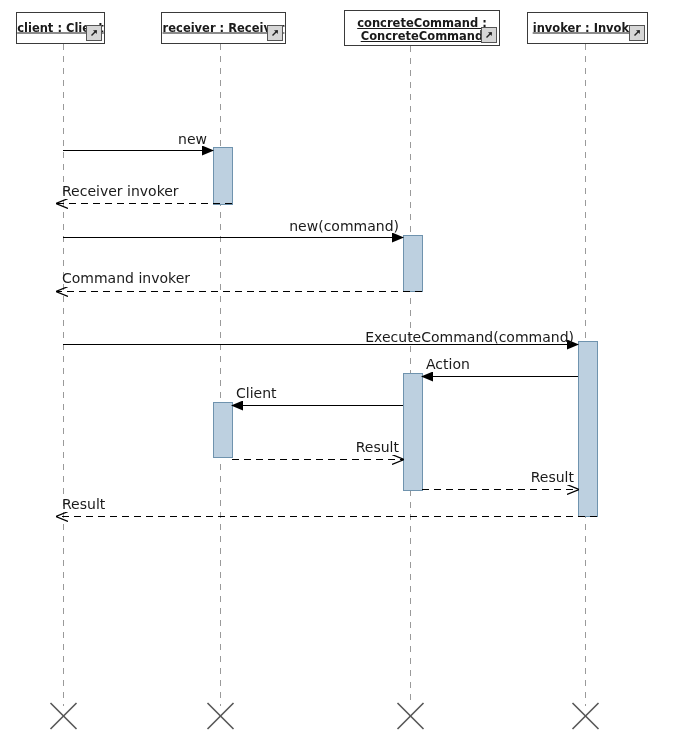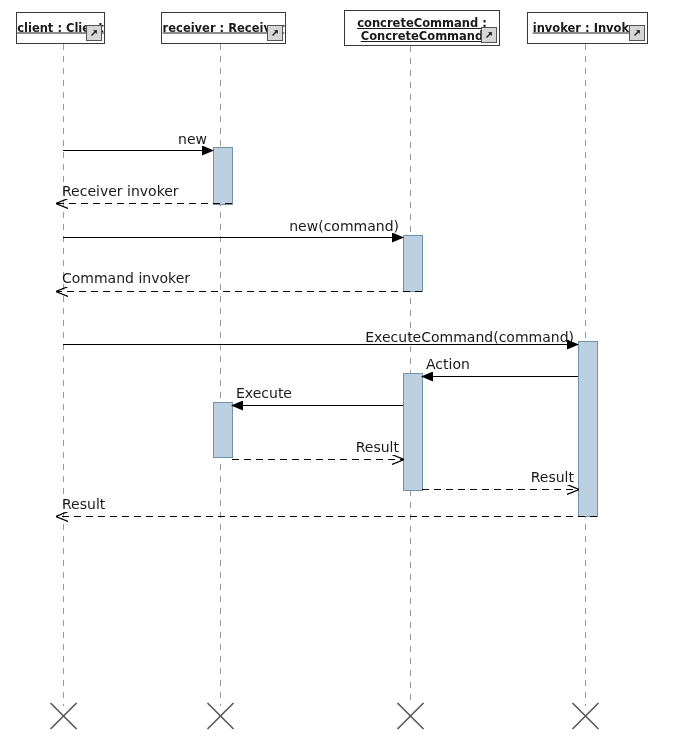--- a/index.html
+++ b/index.html
@@ -193,19 +193,19 @@
         </div>
       </div>
     </div>
   <div id="labels-layer">
       <div class="msg-label right" style="left: 207px; top: 133px;">new</div>
       <div class="msg-label" style="left: 62px; top: 185px;">Receiver invoker</div>
       <div class="msg-label right" style="left: 399px; top: 220px;">new(command)</div>
       <div class="msg-label" style="left: 62px; top: 272px;">Command invoker</div>
       <div class="msg-label right" style="left: 574px; top: 324px; margin-top: 7px;">ExecuteCommand(command)</div>
       <div class="msg-label" style="left: 426px; top: 358px;">Action</div>
-      <div class="msg-label" style="left: 236px; top: 387px;">Execute</div>
+      <div class="msg-label" style="left: 236px; top: 387px;">Client</div>
       <div class="msg-label right" style="left: 399px; top: 441px;">Result</div>
       <div class="msg-label right" style="left: 574px; top: 471px;">Result</div>
       <div class="msg-label" style="left: 62px; top: 498px;">Result</div>
     </div>
 
 </div>
 
 </body></html>

